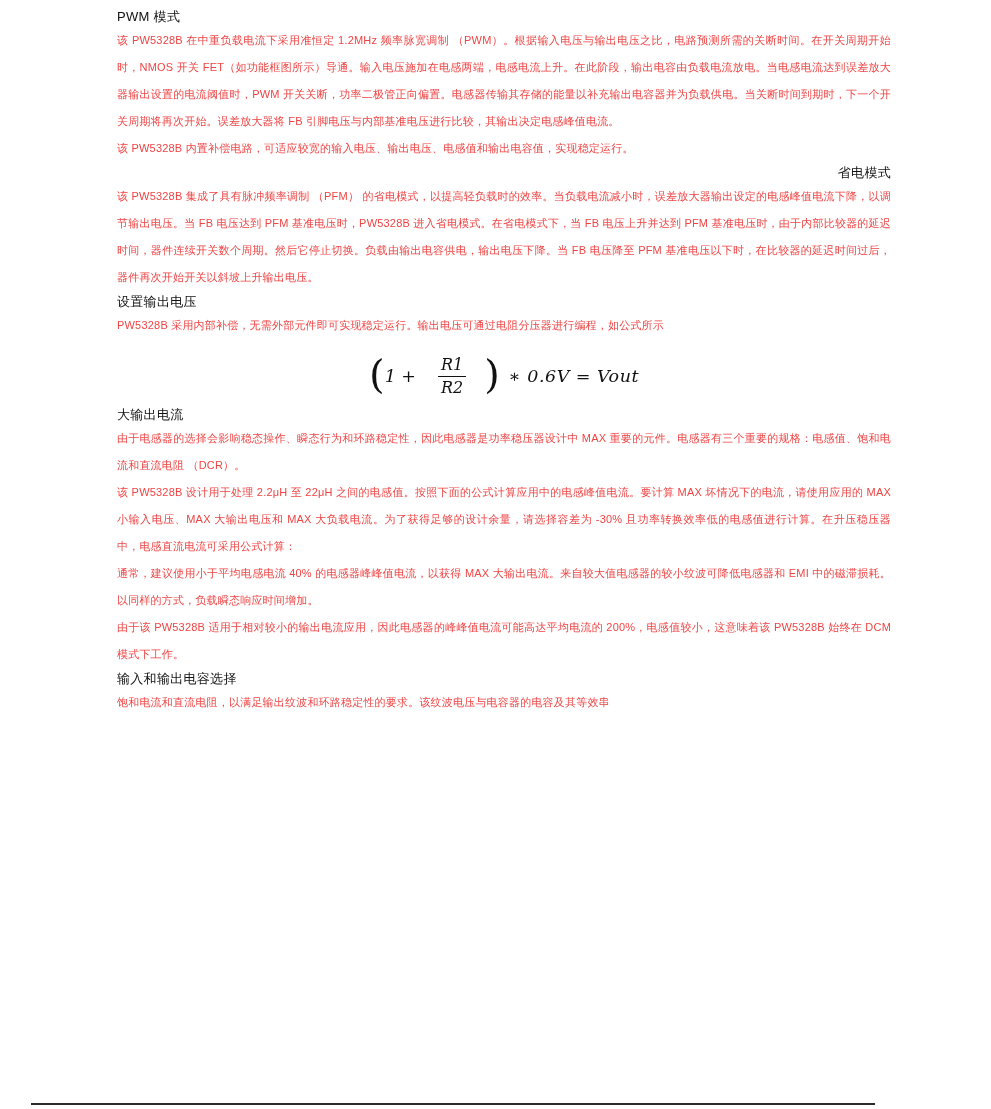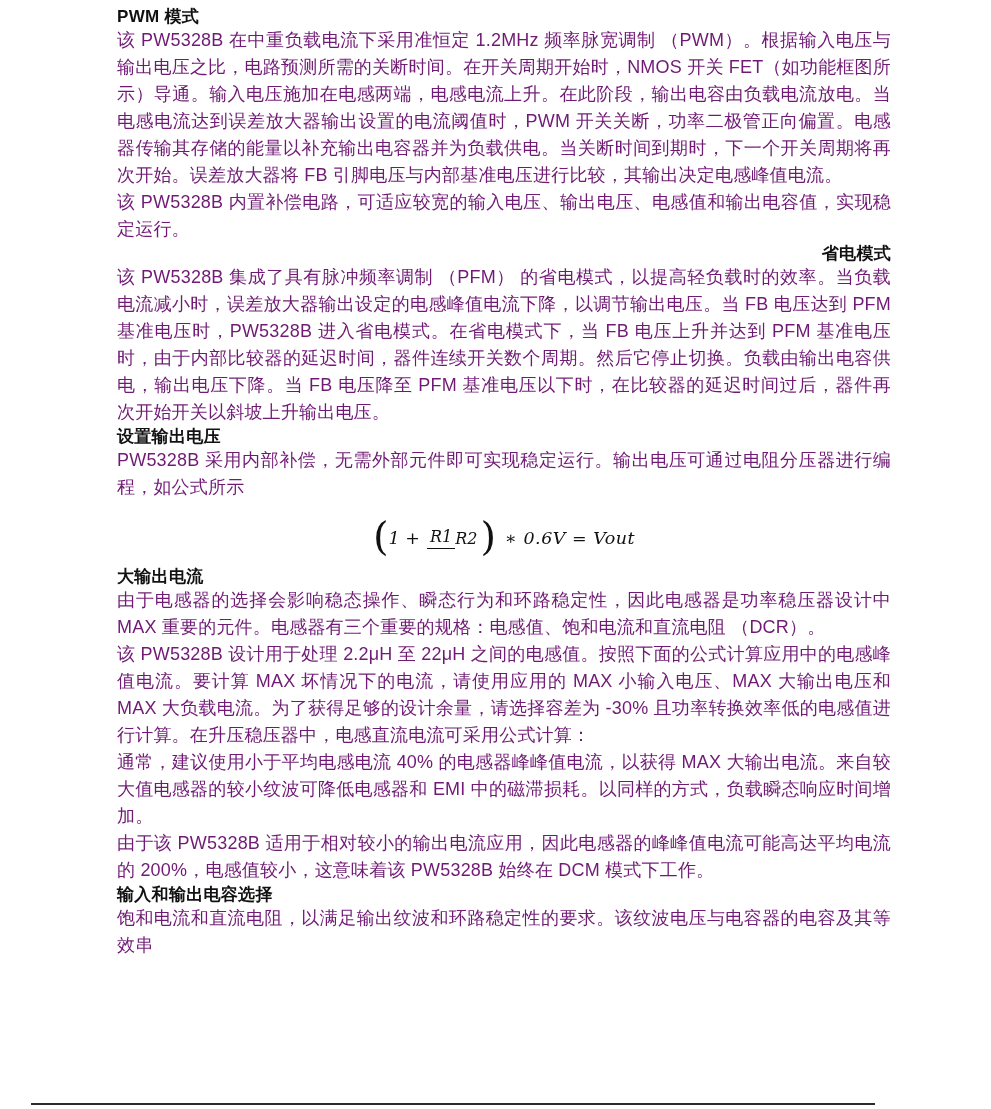--- a/index.html
+++ b/index.html
@@ -17,31 +17,31 @@
   .page {
     position: relative;
     box-sizing: border-box;
     width: 991px;
     height: 1109px;
     padding: 6px 100px 0 117px;
     background: #ffffff;
   }
   p.body-text {
     margin: 0;
-    font-size: 18px;
+    font-size: 11px;
     line-height: 27px;
     text-align: justify;
     letter-spacing: 0.2px;
-    color: #701a75;
+    color: #ef4444;
   }
   h3.sub-heading {
     margin: 0;
-    font-size: 17px;
+    font-size: 13px;
     line-height: 21px;
-    font-weight: bold;
+    font-weight: normal;
     color: #111111;
     letter-spacing: 0.3px;
   }
   .hd-gap { margin-top: 20px; text-align: right; }
   .hd-gap-sm { margin-top: 4px; }
   .after-hd { margin-top: 6px; }
   .para-gap { margin-top: 27px; }
   h2.app-heading {
     margin: 19px 0 0 0;
     font-size: 21px;
@@ -65,23 +65,23 @@
   .paren {
     font-style: normal;
     font-weight: 300;
     font-size: 40px;
     line-height: 1;
     transform: translateY(-2px);
     font-family: "DejaVu Serif", serif;
   }
   .frac {
     display: inline-flex;
-    flex-direction: row;
+    flex-direction: column;
     align-items: center;
-    margin: 0 3px;
+    margin: 0 18px;
     font-size: 16px;
     line-height: 1.2;
   }
   .frac-num {
     padding: 0 3px 1px 3px;
     border-bottom: 1.4px solid #111111;
   }
   .frac-den { padding-top: 1px; }
   .f-pre { margin-right: 4px; }
   .f-rest { margin-left: 9px; letter-spacing: 0.5px; }

